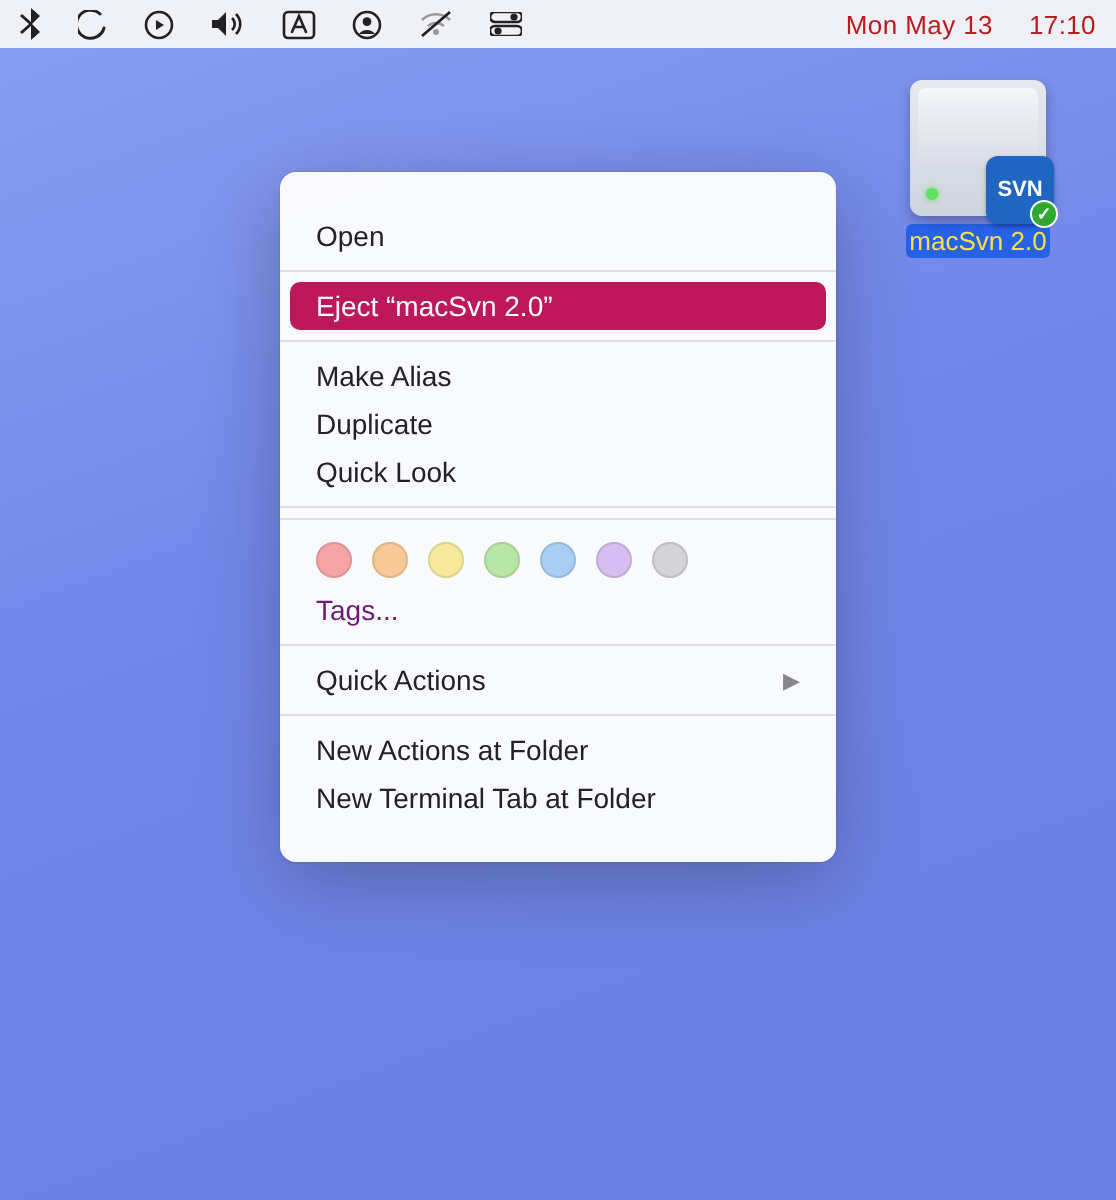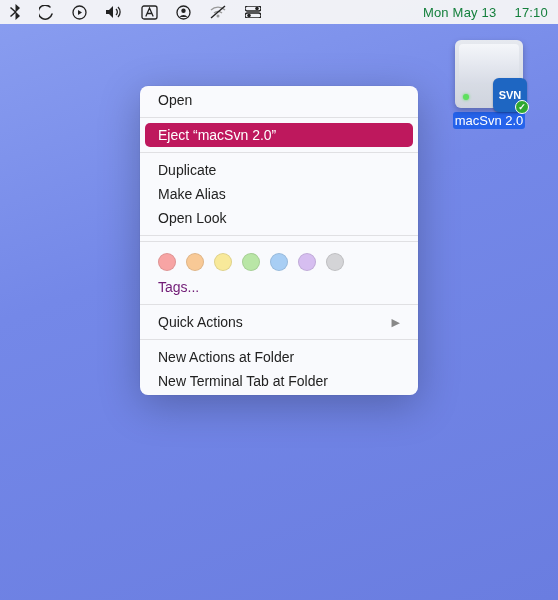--- a/index.html
+++ b/index.html
@@ -17,21 +17,21 @@
       position: relative;
     }
     .menubar {
       height: 24px;
       background: rgba(245, 245, 247, 0.95);
       display: flex;
       align-items: center;
       padding: 12px 10px;
       gap: 18px;
       font-size: 13px;
-      color: #15803d;
+      color: #b91c1c;
     }
     .menubar .spacer { flex: 1; }
     .menubar .icon { display: flex; align-items: center; }
     .menubar .date { font-weight: 500; letter-spacing: 0.2px; }
     .disk-icon-wrap {
       position: absolute;
       top: 40px;
       right: 24px;
       width: 90px;
       display: flex;
@@ -94,35 +94,35 @@
       border: 1.5px solid #fff;
       border-radius: 50%;
       display: flex;
       align-items: center;
       justify-content: center;
       color: #fff;
       font-size: 9px;
     }
     .disk-label {
       background: #2563eb;
-      color: #ffffff;
+      color: #fde047;
       font-size: 13px;
       padding: 1px 2px;
       border-radius: 3px;
       white-space: nowrap;
     }
     .context-menu {
       position: absolute;
       top: 86px;
       left: 140px;
       width: 278px;
       background: rgba(252, 252, 253, 0.98);
       border-radius: 8px;
       box-shadow: 0 10px 40px rgba(0,0,0,0.25), 0 0 0 0.5px rgba(0,0,0,0.06);
-      padding: 2px 0;
+      padding: 20px 0;
       font-size: 14px;
       color: #222;
     }
     .menu-item {
       padding: 4px 18px;
       display: flex;
       align-items: center;
       justify-content: space-between;
       cursor: default;
     }
@@ -226,27 +226,27 @@
   <div class="context-menu">
     <div class="menu-item">
         <span>Open</span>
       </div>
     <div class="menu-sep"></div>
     <div class="menu-item highlighted">
         <span>Eject “macSvn 2.0”</span>
       </div>
     <div class="menu-sep"></div>
     <div class="menu-item">
+        <span>Make Alias</span>
+      </div>
+    <div class="menu-item">
         <span>Duplicate</span>
       </div>
     <div class="menu-item">
-        <span>Make Alias</span>
-      </div>
-    <div class="menu-item">
-        <span>Open Look</span>
+        <span>Quick Look</span>
       </div>
     <div class="menu-sep"></div>
     <div class="menu-sep"></div>
     <div class="tag-dots">
       <div class="tag-dot" style="background: rgb(247, 164, 164);"></div>
       <div class="tag-dot" style="background: rgb(248, 201, 150);"></div>
       <div class="tag-dot" style="background: rgb(248, 233, 154);"></div>
       <div class="tag-dot" style="background: rgb(185, 230, 166);"></div>
       <div class="tag-dot" style="background: rgb(168, 206, 244);"></div>
       <div class="tag-dot" style="background: rgb(214, 190, 240);"></div>

